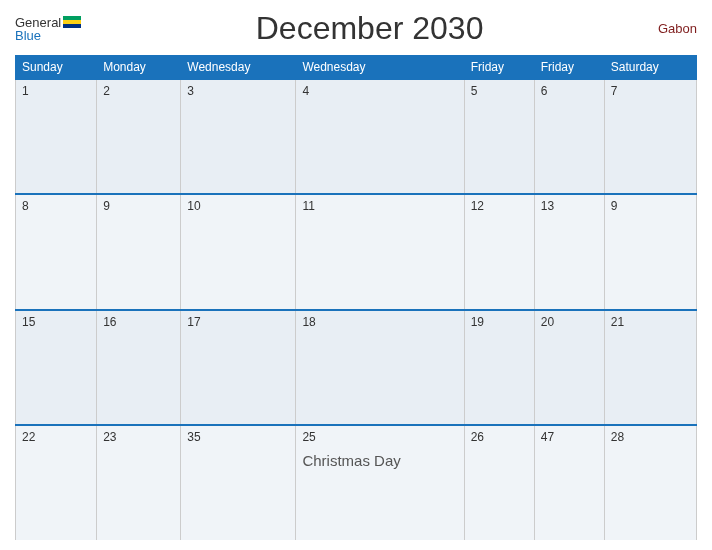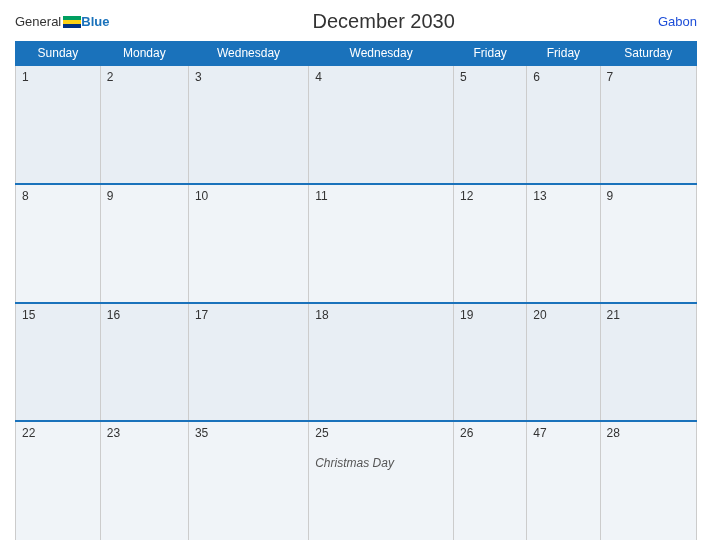--- a/index.html
+++ b/index.html
@@ -18,72 +18,72 @@
       flex-direction: column;
     }
     .header {
       display: flex;
       align-items: center;
       justify-content: space-between;
       margin-bottom: 8px;
     }
     .logo {
       display: flex;
-      flex-direction: row;
+      flex-direction: column;
       align-items: flex-start;
       line-height: 1;
     }
     .logo-general {
       font-size: 13px;
       color: #333;
       font-weight: normal;
     }
     .logo-blue {
       font-size: 13px;
       color: #1a72bb;
-      font-weight: bold;
+      font-weight: normal;
       text-align: center;
     }
     .logo-flag {
       width: 18px;
       height: 12px;
       display: inline-block;
       vertical-align: middle;
       margin-left: 2px;
       background: linear-gradient(to bottom, #009e60 33%, #fcd116 33%, #fcd116 66%, #003082 66%);
     }
     .logo-row {
       display: flex;
       align-items: center;
     }
     .title {
-      font-size: 20px;
+      font-size: 32px;
       color: #333;
       font-weight: normal;
       text-align: center;
     }
     .country {
       font-size: 13px;
-      color: #1d4ed8;
+      color: #7f1d1d;
       text-align: left;
     }
     .calendar-table {
       width: 100%;
       border-collapse: collapse;
       flex: 1;
     }
     .calendar-table thead tr {
       background-color: #1a72bb;
     }
     .calendar-table thead th {
       color: #fff;
       font-size: 12px;
       font-weight: normal;
       padding: 4px 6px;
-      text-align: center;
+      text-align: left;
       border: 1px solid #1a72bb;
     }
     .calendar-table tbody tr {
       background-color: #f0f4f8;
     }
     .calendar-table tbody tr:nth-child(odd) {
       background-color: #e8eef4;
     }
     .calendar-table tbody td {
       border-top: 2px solid #1a72bb;
@@ -100,24 +100,23 @@
       border-left: 1px solid #ccc;
     }
     .calendar-table tbody td:last-child {
       border-right: 1px solid #ccc;
     }
     .day-number {
       font-size: 12px;
       color: #333;
     }
     .holiday-label {
-      font-size: 12px;
+      font-size: 15px;
       color: #555;
-      margin-top: 16px;
-      font-style: italic;
+      margin-top: 8px;
     }
     .empty-cell {
       background-color: #e8eef4;
     }
   </style>
 </head>
 <body>
 
 <div class="calendar-container">
   <div class="header">

